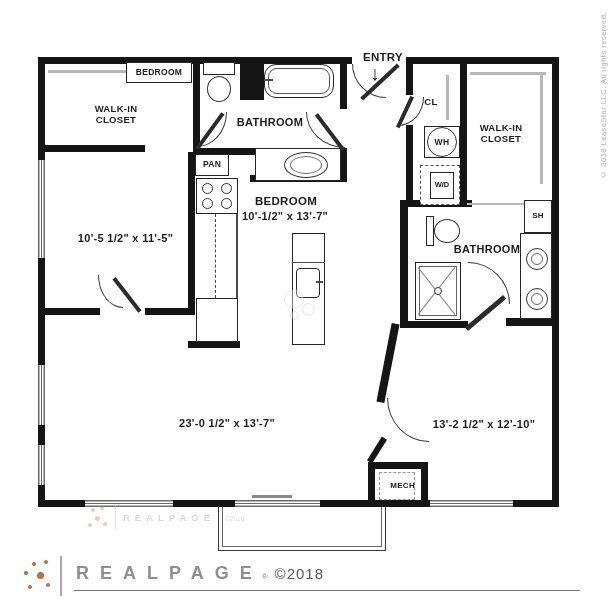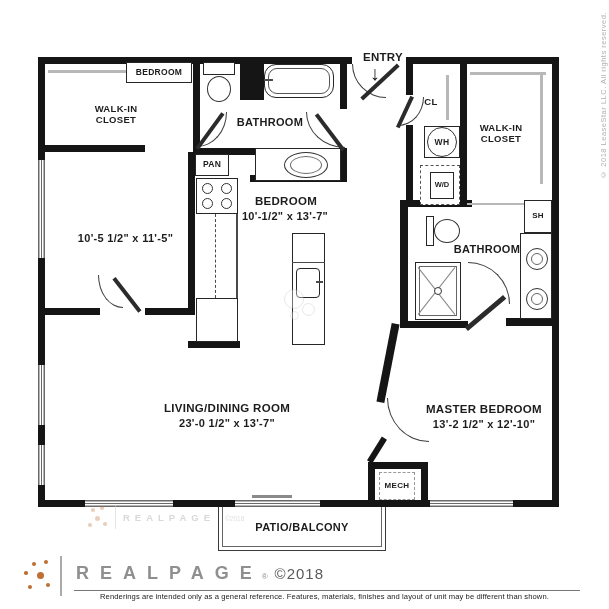--- a/index.html
+++ b/index.html
@@ -156,42 +156,39 @@
   <div class="ln" style="left:436px;top:261px;width:1px;height:60px;transform:rotate(38deg);background:#888;"></div>
   <div class="ln" style="left:436px;top:261px;width:1px;height:60px;transform:rotate(-38deg);background:#888;"></div>
   <div class="circ" style="left:434px;top:287px;width:8px;height:8px;border-width:1px;"></div>
   <div class="bx" style="left:520px;top:233px;width:32px;height:86px;border-width:1.2px;"></div>
   <div class="circ" style="left:526px;top:248px;width:22px;height:22px;"></div>
   <div class="circ" style="left:531px;top:253px;width:12px;height:12px;border-width:1px;border-color:#666;"></div>
   <div class="circ" style="left:526px;top:288px;width:22px;height:22px;"></div>
   <div class="circ" style="left:531px;top:293px;width:12px;height:12px;border-width:1px;border-color:#666;"></div>
 
   <div class="dashbx" style="left:379px;top:472px;width:36px;height:28px;border-color:#999;"></div>
-  <div class="lbl" style="left:379px;top:481px;width:36px;font-size:8px;">MECH</div>
+  <div class="lbl" style="left:379px;top:481px;width:36px;font-size:8px;text-align:right;">MECH</div>
 
   <div class="bx nb" style="left:218px;top:507px;width:168px;height:44px;border-top:none;border-color:#3a3a3a;"></div>
   <div class="bx nb" style="left:222px;top:507px;width:160px;height:40px;border-top:none;border-width:1px;border-color:#666;"></div>
 
   <div class="lbl" style="left:58px;top:103px;width:116px;font-size:9.5px;">WALK-IN
 CLOSET</div>
   <div class="lbl" style="left:215px;top:116px;width:110px;font-size:11px;">BATHROOM</div>
   <div class="lbl" style="left:354px;top:51px;width:58px;font-size:11.5px;">ENTRY</div>
   <div class="lbl" style="left:357px;top:62px;width:36px;font-size:20px;font-weight:900;">↓</div>
   <div class="lbl" style="left:416px;top:96px;width:30px;font-size:9.5px;">CL</div>
   <div class="lbl" style="left:456px;top:122px;width:90px;font-size:9.5px;">WALK-IN
 CLOSET</div>
   <div class="lbl" style="left:432px;top:243px;width:110px;font-size:11px;">BATHROOM</div>
   <div class="lbl" style="left:231px;top:195px;width:110px;font-size:11.5px;">BEDROOM</div>
   <div class="lbl" style="left:230px;top:210px;width:110px;font-size:11px;">10'-1/2" x 13'-7"</div>
   <div class="lbl" style="left:48px;top:232px;width:155px;font-size:11px;">10'-5 1/2" x 11'-5"</div>
-  <div class="lbl" style="left:140px;top:402px;width:174px;font-size:11.5px;">LIVING/DINING ROOM</div>
   <div class="lbl" style="left:140px;top:417px;width:174px;font-size:11px;">23'-0 1/2" x 13'-7"</div>
-  <div class="lbl" style="left:408px;top:403px;width:152px;font-size:11.5px;">MASTER BEDROOM</div>
   <div class="lbl" style="left:408px;top:418px;width:152px;font-size:11px;">13'-2 1/2" x 12'-10"</div>
-  <div class="lbl" style="left:230px;top:521px;width:144px;font-size:11px;">PATIO/BALCONY</div>
 
   <div class="wm" style="left:85px;top:505px;width:170px;height:26px;">
     <span class="dot" style="left:6px;top:3px;width:3.5px;height:3.5px;opacity:.6;"></span>
     <span class="dot" style="left:15px;top:1px;width:3.5px;height:3.5px;opacity:.6;"></span>
     <span class="dot" style="left:10px;top:11px;width:5px;height:5px;opacity:.6;"></span>
     <span class="dot" style="left:3px;top:18px;width:3.5px;height:3.5px;opacity:.6;"></span>
     <span class="dot" style="left:18px;top:17px;width:3.5px;height:3.5px;opacity:.6;"></span>
     <span class="gln" style="left:30px;top:0;width:1px;height:24px;background:#cfcfcf;"></span>
     <span class="wmlogo" style="position:absolute;left:38px;top:7px;">REALPAGE</span>
     <span class="wmcr" style="position:absolute;left:140px;top:10px;">©2018</span>
@@ -212,15 +209,14 @@
     <span class="dot" style="left:6px;top:27px;width:4px;height:4px;"></span>
     <span class="dot" style="left:24px;top:25px;width:4px;height:4px;"></span>
   </div>
   <div class="gln" style="left:60px;top:556px;width:1.5px;height:40px;background:#aaa;"></div>
   <div class="footrow">
     <span class="footlogo">REALPAGE</span>
     <span class="footreg">®</span>
     <span class="footcr">©2018</span>
   </div>
   <div class="gln" style="left:74px;top:590px;width:506px;height:1.2px;background:#777;"></div>
-  <div class="disc">Renderings are intended only as a general reference. Features, materials, finishes and layout of unit may be different than shown.</div>
 
 </div>
 
 </body></html>

